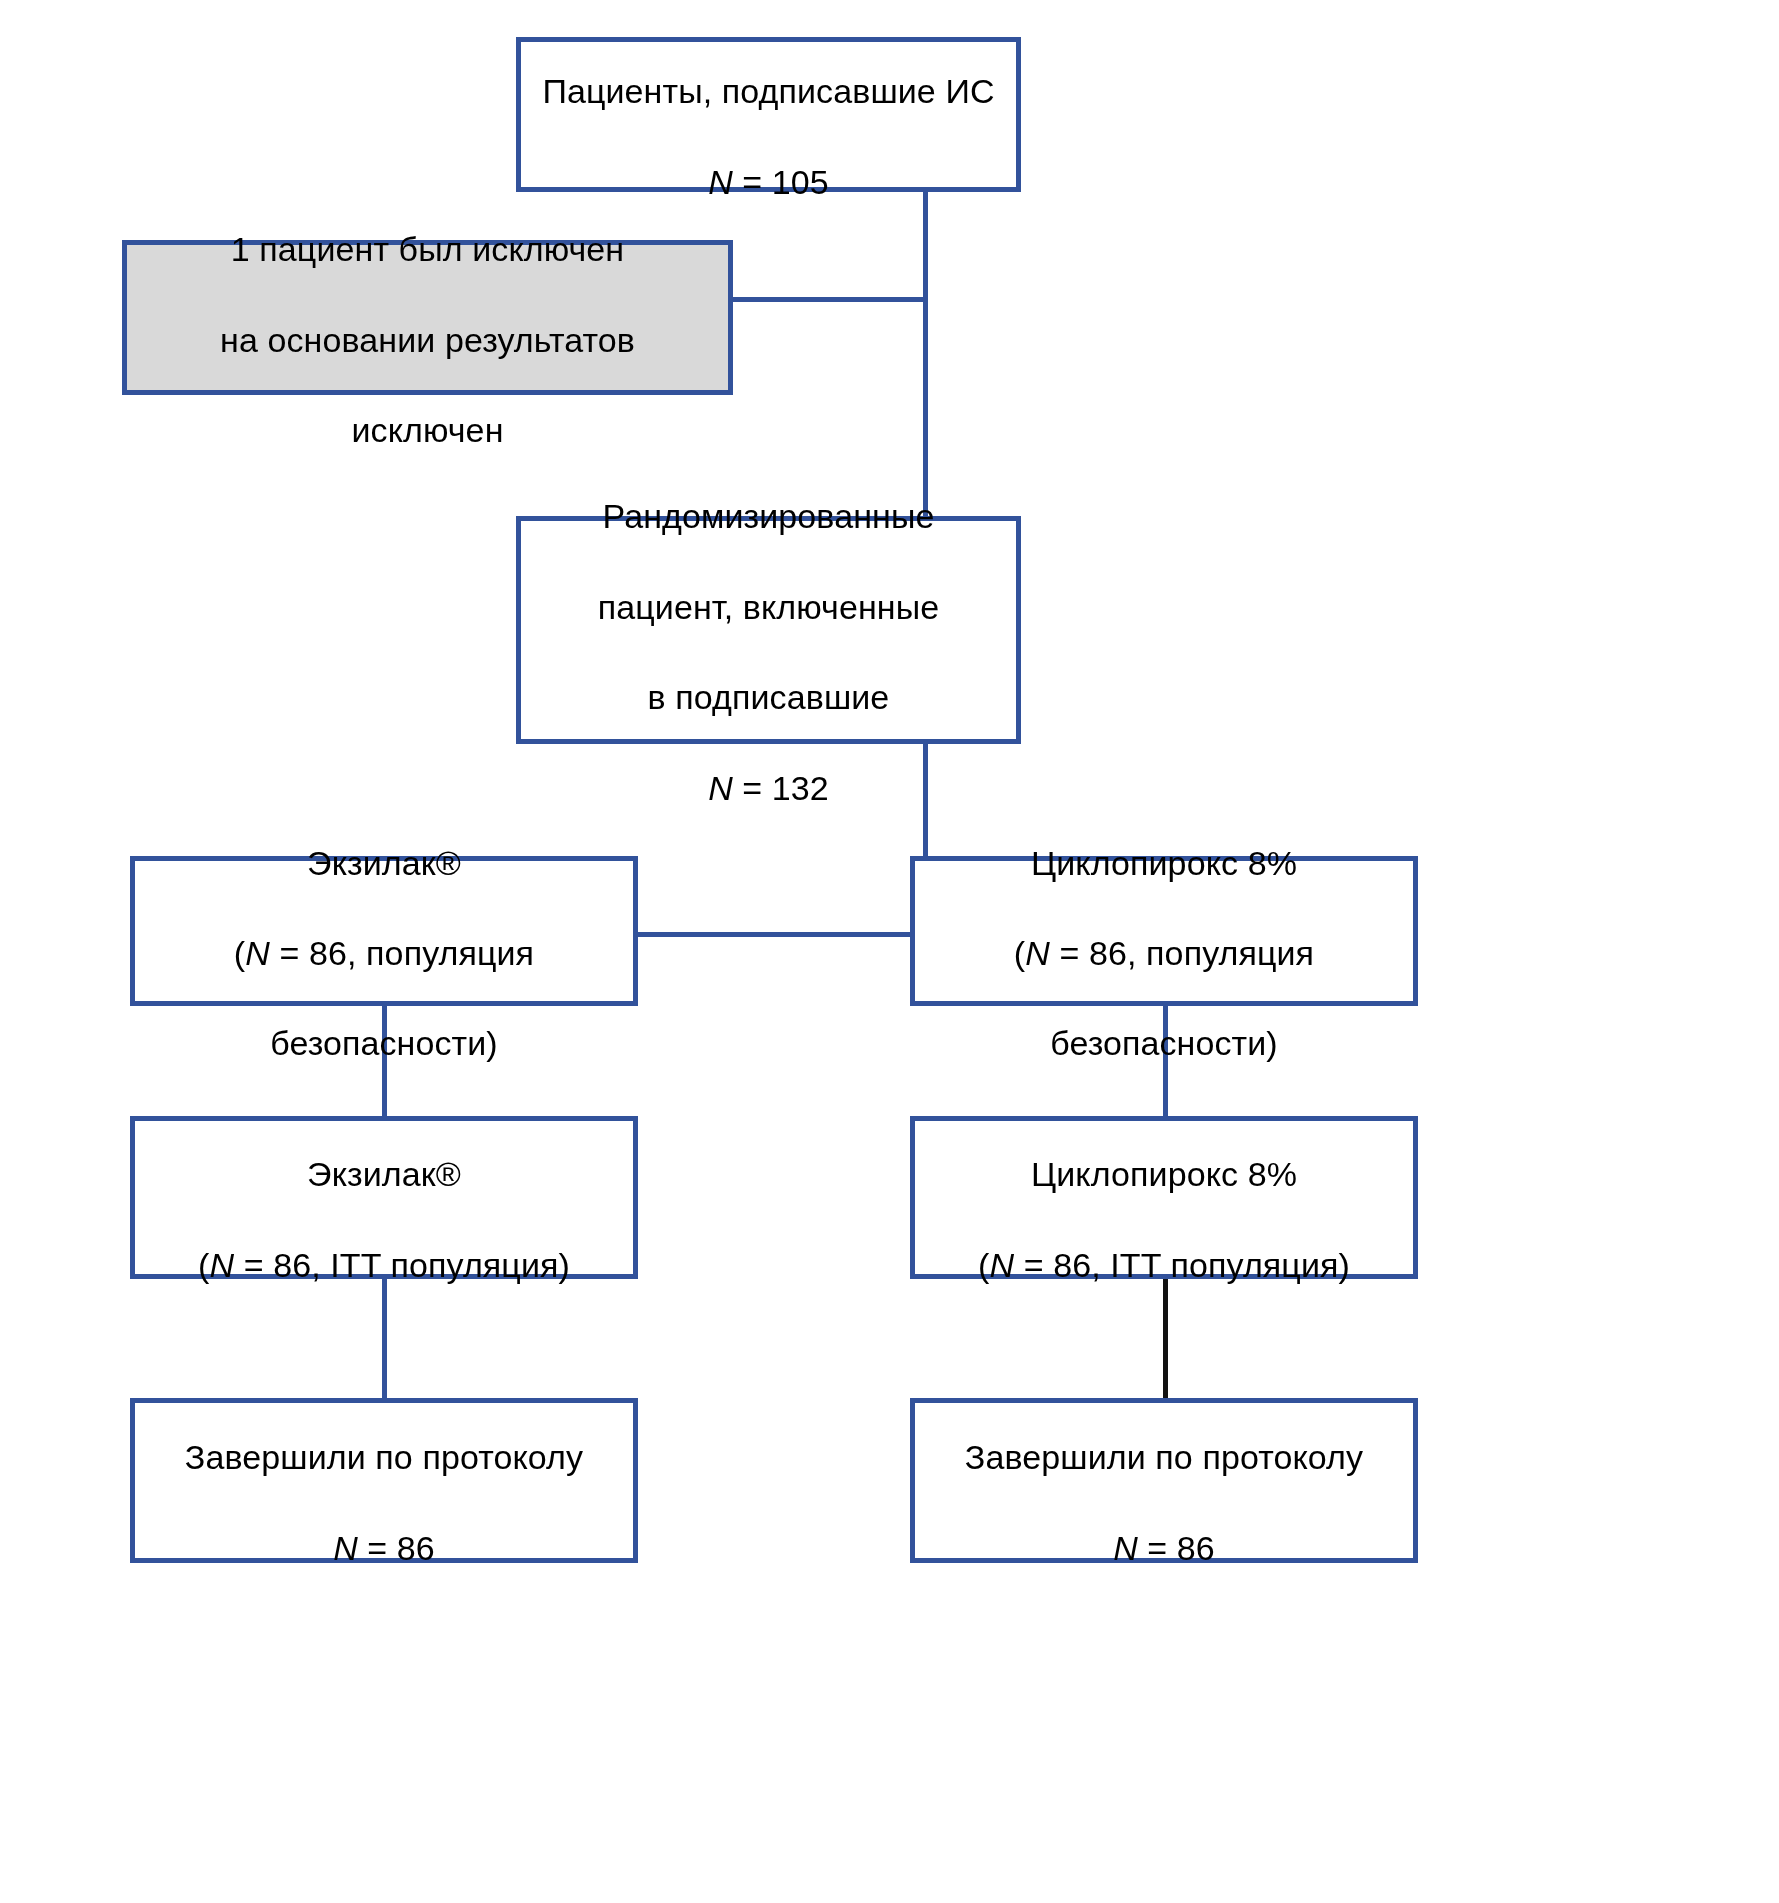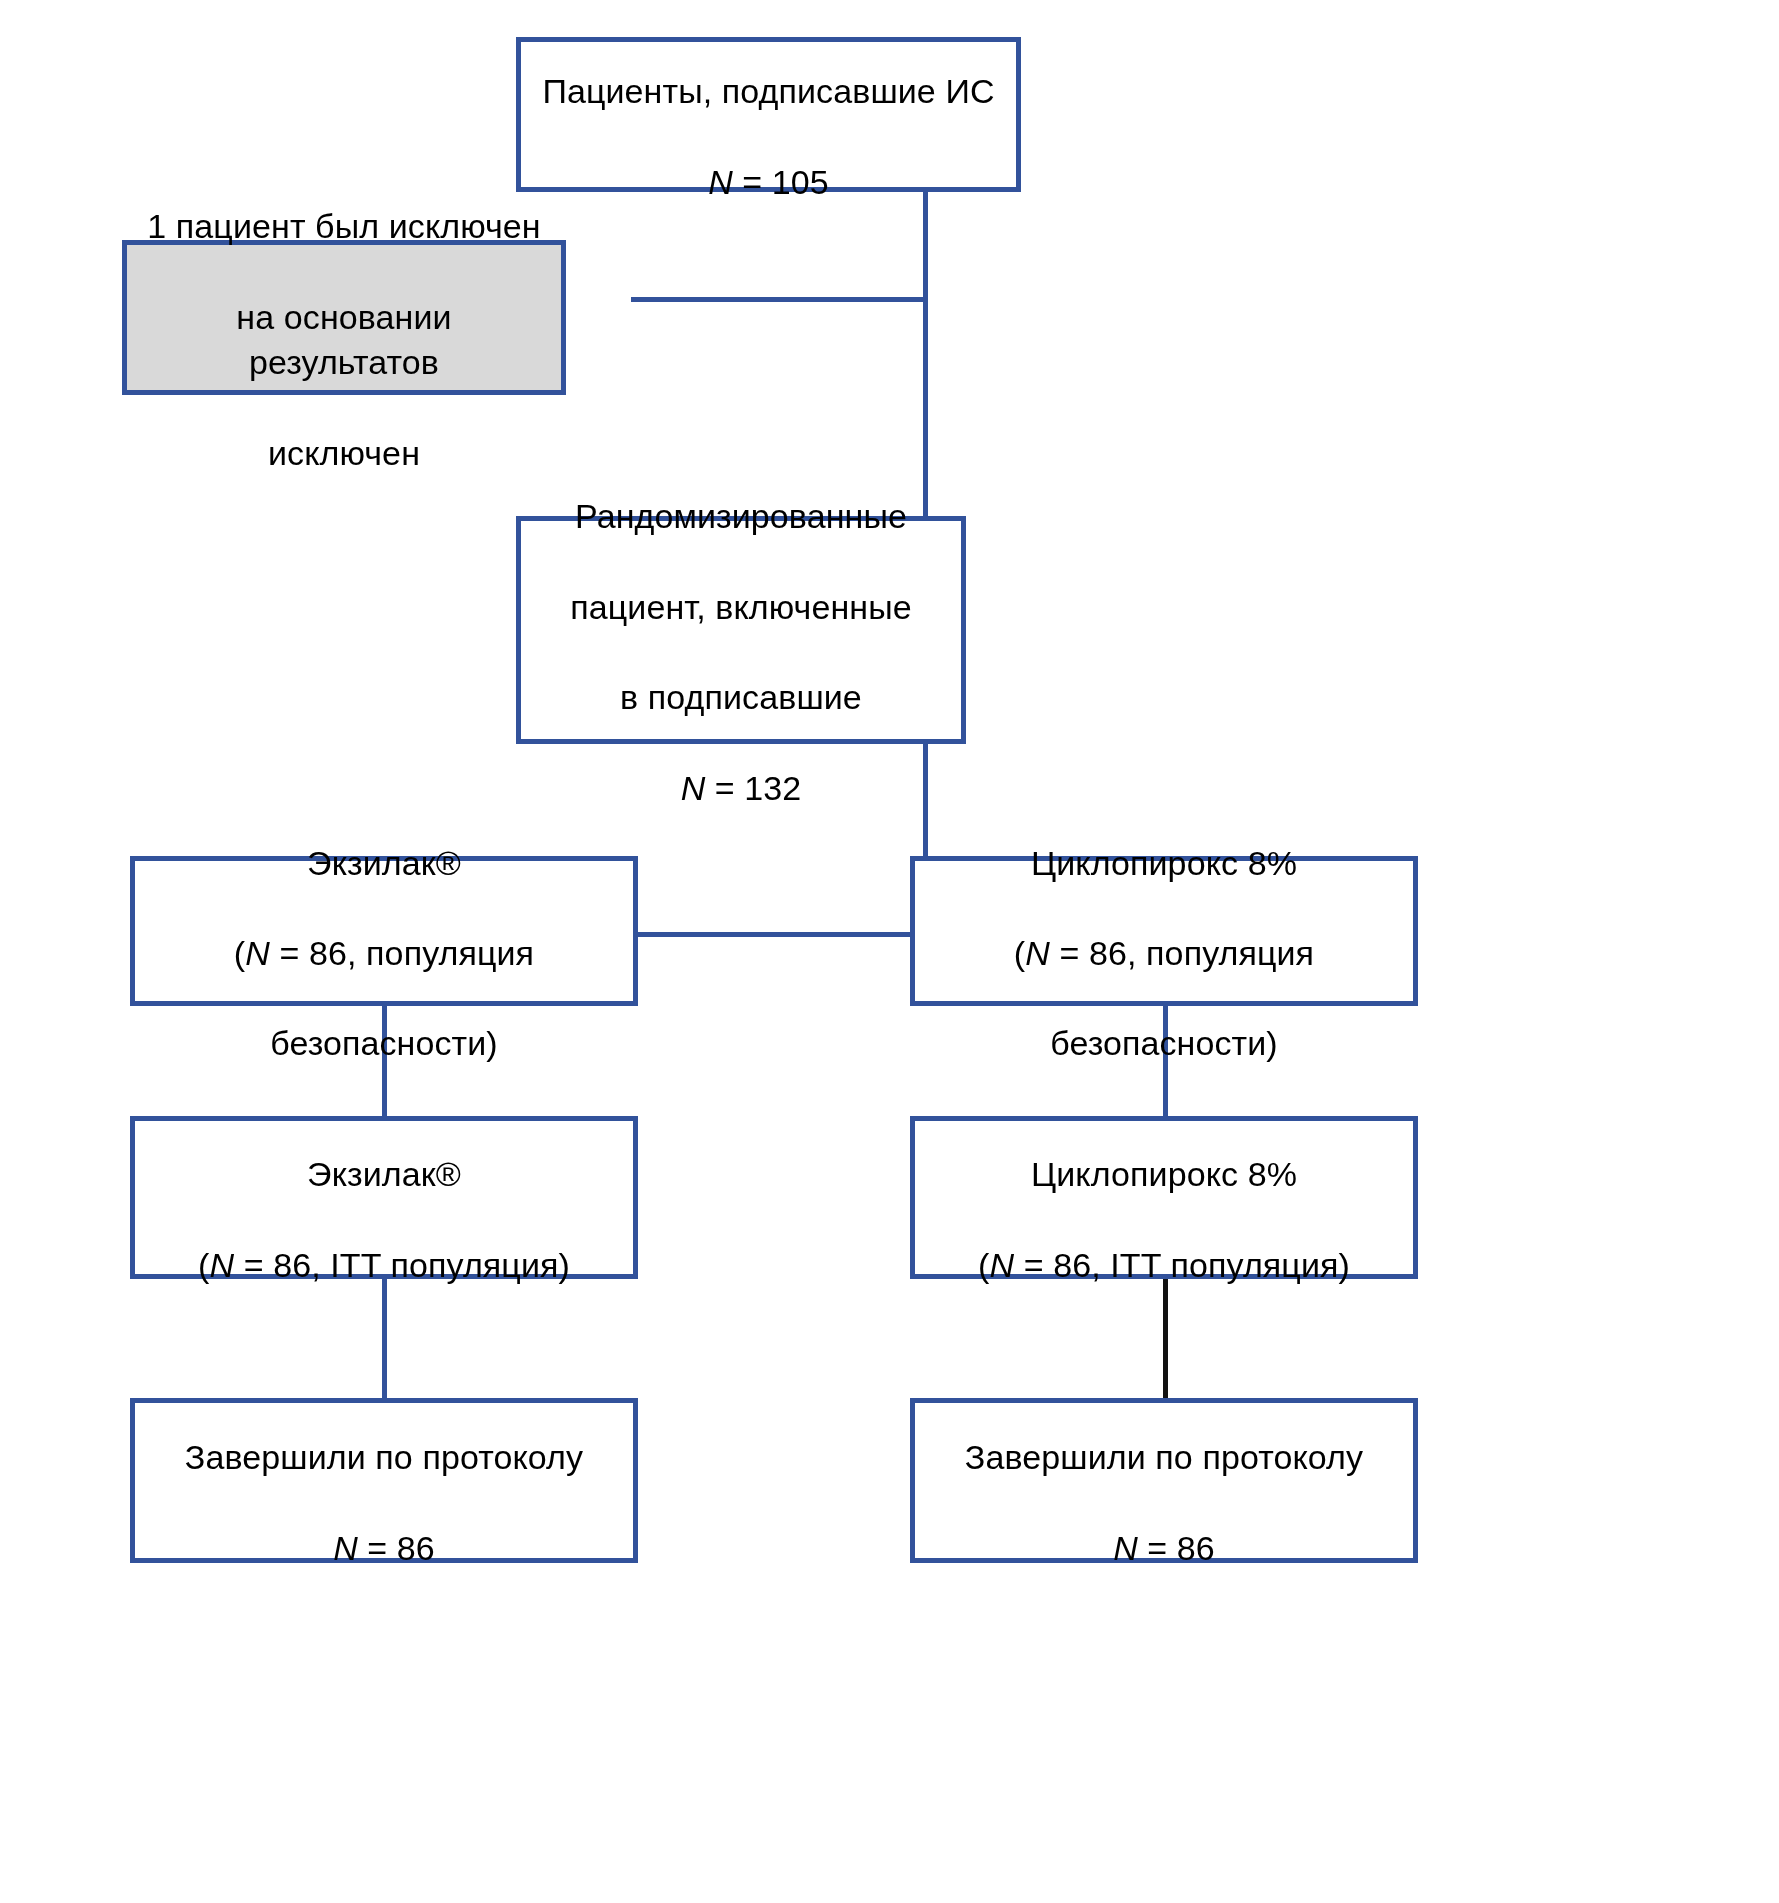--- a/index.html
+++ b/index.html
@@ -79,29 +79,29 @@
 
   <div class="line dark" style="left:1163px; top:1279px; width:5px; height:119px;"></div>
 
   <div class="node" style="left:516px; top:37px; width:505px; height:155px;">
     <div class="txt">
       <span>Пациенты, подписавшие ИС</span><br>
       <i>N</i><span> = 105</span>
     </div>
   </div>
 
-  <div class="node shaded" style="left:122px; top:240px; width:444px; height:155px;">
+  <div class="node shaded" style="left:122px; top:240px; width:611px; height:155px;">
     <div class="txt">
       <span>1 пациент был исключен</span><br>
       <span>на основании результатов</span><br>
       <span>исключен</span>
     </div>
   </div>
 
-  <div class="node" style="left:516px; top:516px; width:450px; height:228px;text-align:center;">
+  <div class="node" style="left:516px; top:516px; width:505px; height:228px;text-align:center;">
     <div class="txt">
       <span>Рандомизированные</span><br>
       <span>пациент, включенные</span><br>
       <span>в подписавшие</span><br>
       <i>N</i><span> = 132</span>
     </div>
   </div>
 
   <div class="node" style="left:130px; top:856px; width:508px; height:150px;">
     <div class="txt">

